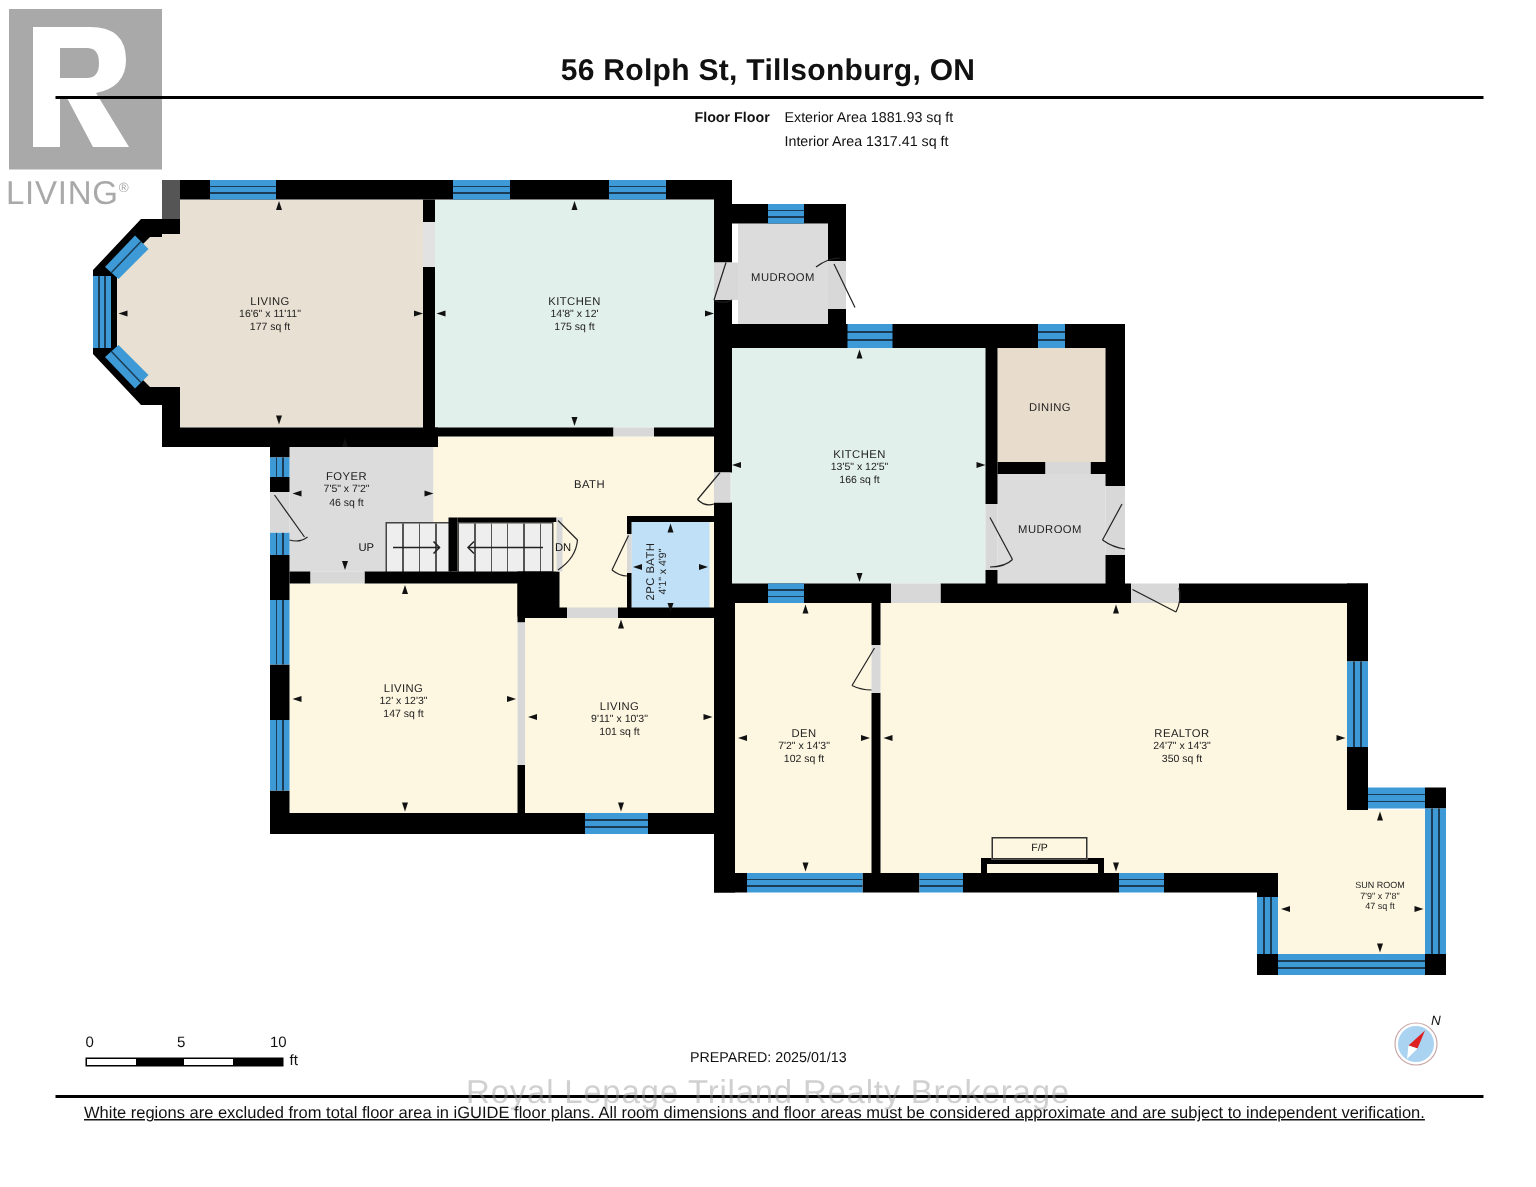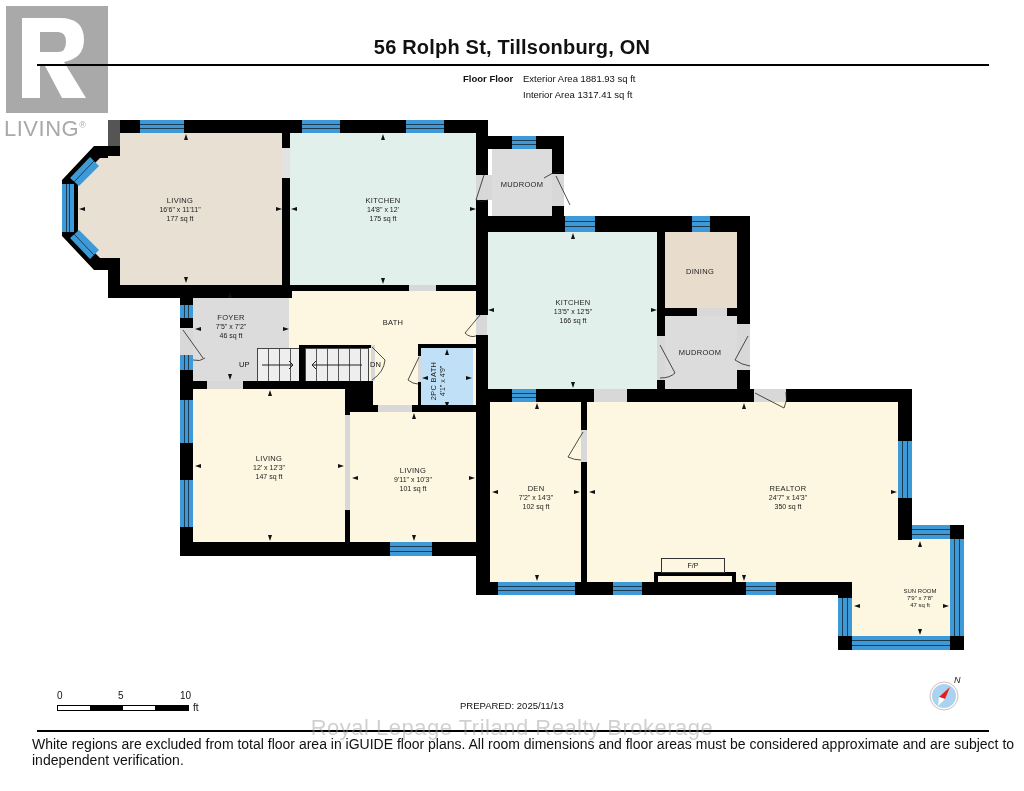--- a/index.html
+++ b/index.html
@@ -20,21 +20,21 @@
   .door{position:absolute;background:#d8d8d8;}
   .rlabel{position:absolute;text-align:center;font-size:7px;line-height:9px;color:#222;transform:translateX(-50%);white-space:nowrap;}
   .rlabel .n{font-size:7.5px;letter-spacing:0.3px;}
   .arr{position:absolute;width:0;height:0;}
   .a-up{border-left:2.5px solid transparent;border-right:2.5px solid transparent;border-bottom:6px solid #111;}
   .a-dn{border-left:2.5px solid transparent;border-right:2.5px solid transparent;border-top:6px solid #111;}
   .a-l{border-top:2.5px solid transparent;border-bottom:2.5px solid transparent;border-right:6px solid #111;}
   .a-r{border-top:2.5px solid transparent;border-bottom:2.5px solid transparent;border-left:6px solid #111;}
   .stairs{position:absolute;border:1px solid #444;background:repeating-linear-gradient(90deg,#eee 0 10px,#555 10px 11px);}
   .bottom-rule{left:37px;top:730px;width:952px;height:2px;background:#000;}
-  .footer{left:32px;top:736px;font-size:14px;}
+  .footer{left:56px;top:736px;font-size:11px;text-decoration:underline;}
   .prepared{left:460px;top:700px;font-size:9.5px;}
   .watermark{left:0;width:1024px;top:715px;text-align:center;font-size:22px;color:rgba(150,150,150,0.45);letter-spacing:0.5px;}
   .scale-num{font-size:10px;top:690px;}
   svg{position:absolute;overflow:visible;}
 </style>
 </head>
 <body>
 
 <div class="abs logo">
   <svg class="logo-inner" viewBox="0 0 64 80">
@@ -328,21 +328,21 @@
   <div class="abs" style="left:239px;top:360px;font-size:7.5px;">UP</div>
   <div class="abs" style="left:370px;top:360px;font-size:7.5px;">DN</div>
 </div>
 
 <div class="abs scale-num" style="left:57px;">0</div>
 <div class="abs scale-num" style="left:118px;">5</div>
 <div class="abs scale-num" style="left:180px;">10</div>
 <div class="abs" style="left:57px;top:705px;width:130px;height:4px;border:1px solid #000;background:linear-gradient(90deg,#fff 0 25%,#000 25% 50%,#fff 50% 75%,#000 75%);"></div>
 <div class="abs" style="left:193px;top:702px;font-size:10px;">ft</div>
 
-<div class="abs prepared">PREPARED: 2025/11/13</div>
+<div class="abs prepared">PREPARED: 2025/01/13</div>
 
 <svg style="left:926px;top:676px" width="40" height="40">
   <circle cx="18" cy="20" r="14" fill="#fff" stroke="#c8a8a8" stroke-width="0.8"></circle>
   <circle cx="18" cy="20" r="12" fill="#a9d3f0"></circle>
   <polygon points="24,11 13,21 19,23" fill="#e02020"></polygon>
   <polygon points="19,23 13,21 12,30" fill="#fff"></polygon>
   <text x="28" y="7" font-size="9" font-style="italic" font-family="Liberation Sans, sans-serif" fill="#111">N</text>
 </svg>
 
 <div class="abs bottom-rule"></div>

